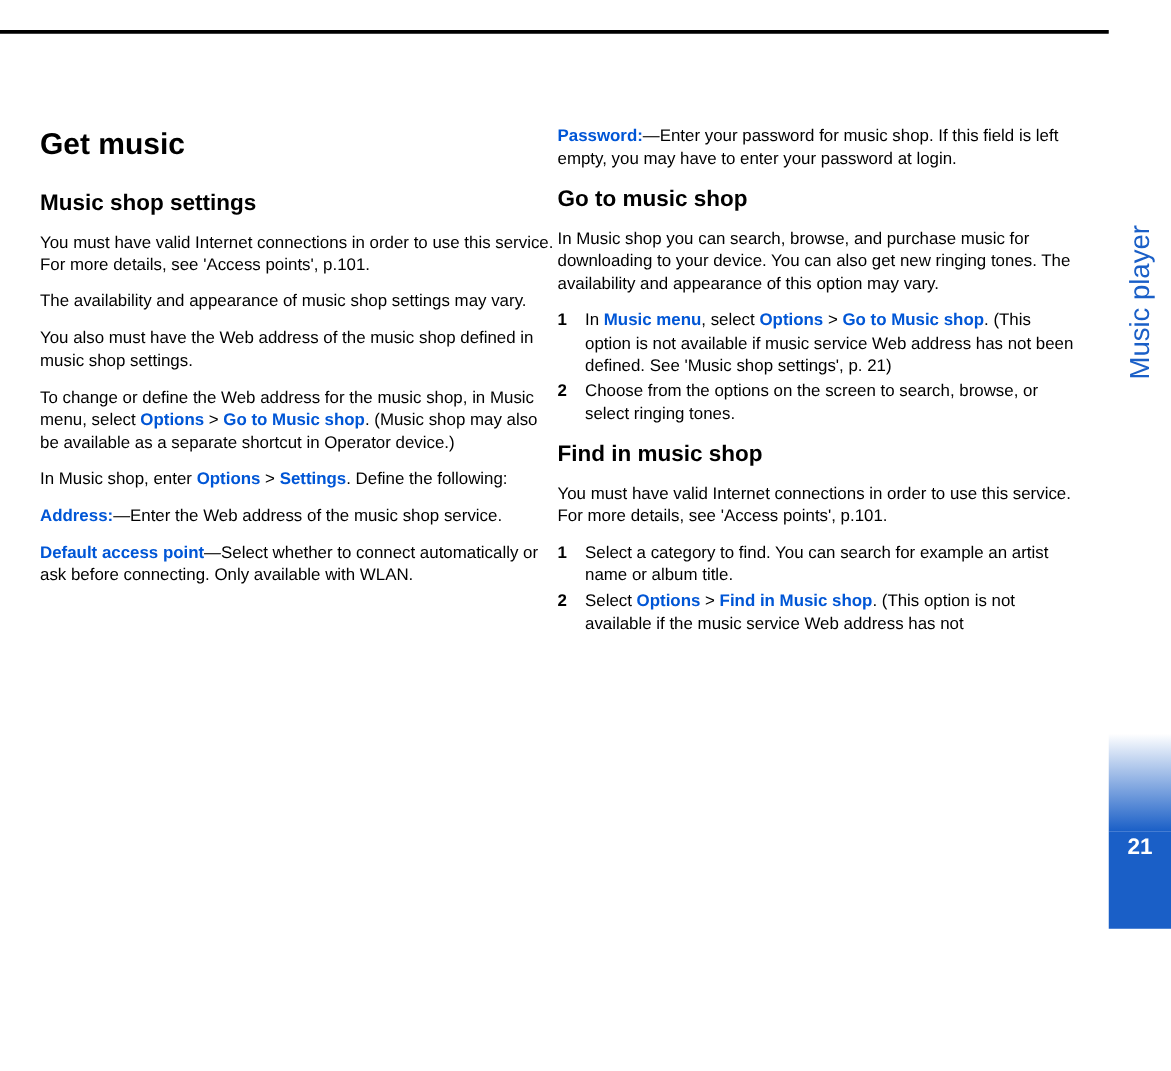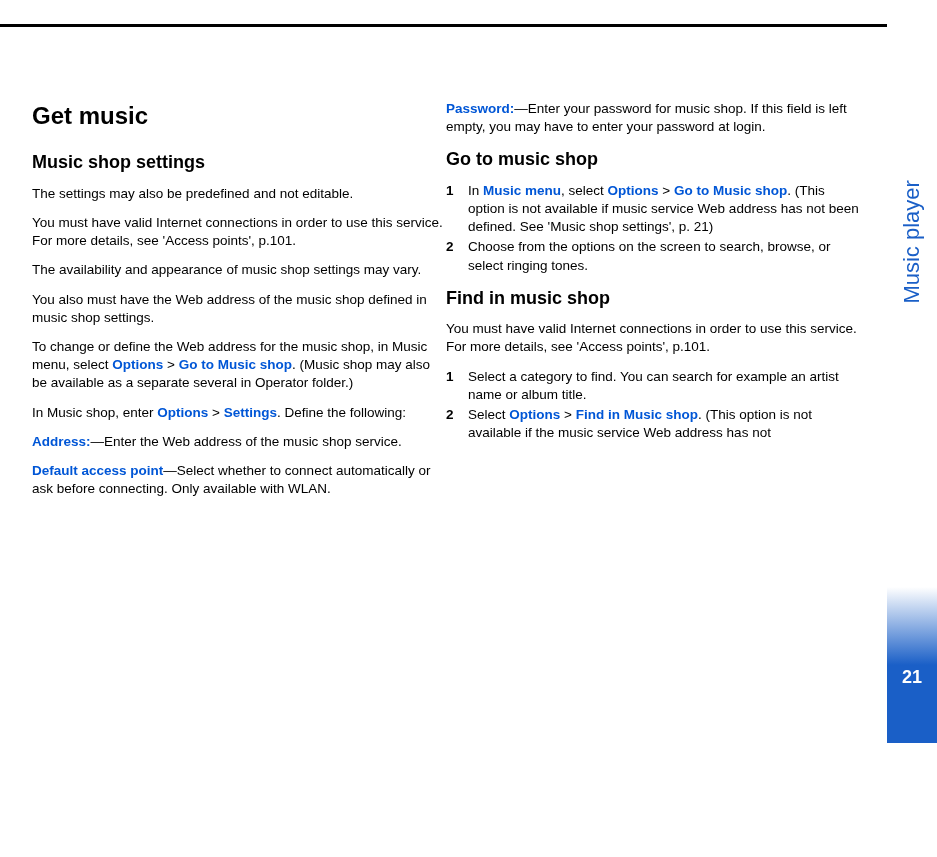--- a/index.html
+++ b/index.html
@@ -110,44 +110,44 @@
 </style>
 </head>
 <body>
 
 <div class="topborder"></div>
 
 <div class="page">
   <div class="col">
     <h1>Get music</h1>
     <h2>Music shop settings</h2>
-    <p>The settings may also be predefined and not editable.</p>
     <p>You must have valid Internet connections in order to use this service. For more details, see 'Access points', p.101.</p>
     <p>The availability and appearance of music shop settings may vary.</p>
     <p>You also must have the Web address of the music shop defined in music shop settings.</p>
     <p>
-      <span>To change or define the Web address for the music shop, in Music menu, select </span><span class="link">Options</span><span> &gt; </span><span class="link">Go to Music shop</span><span>. (Music shop may also be available as a separate several in Operator folder.)</span>
+      <span>To change or define the Web address for the music shop, in Music menu, select </span><span class="link">Options</span><span> &gt; </span><span class="link">Go to Music shop</span><span>. (Music shop may also be available as a separate shortcut in Operator device.)</span>
     </p>
     <p>
       <span>In Music shop, enter </span><span class="link">Options</span><span> &gt; </span><span class="link">Settings</span><span>. Define the following:</span>
     </p>
     <p>
       <span class="link">Address:</span><span>—Enter the Web address of the music shop service.</span>
     </p>
     <p>
       <span class="link">Default access point</span><span>—Select whether to connect automatically or ask before connecting. Only available with WLAN.</span>
     </p>
   </div>
 
   <div class="col">
     <p>
       <span class="link">Password:</span><span>—Enter your password for music shop. If this field is left empty, you may have to enter your password at login.</span>
     </p>
 
     <h2>Go to music shop</h2>
+    <p>In Music shop you can search, browse, and purchase music for downloading to your device. You can also get new ringing tones. The availability and appearance of this option may vary.</p>
     <ol class="steps">
       <li>
         <span class="num">1</span>
         <span class="txt">
           <span>In </span><span class="link">Music menu</span><span>, select </span><span class="link">Options</span><span> &gt; </span><span class="link">Go to Music shop</span><span>. (This option is not available if music service Web address has not been defined. See 'Music shop settings', p. 21)</span>
         </span>
       </li>
       <li>
         <span class="num">2</span>
         <span class="txt">Choose from the options on the screen to search, browse, or select ringing tones.</span>

